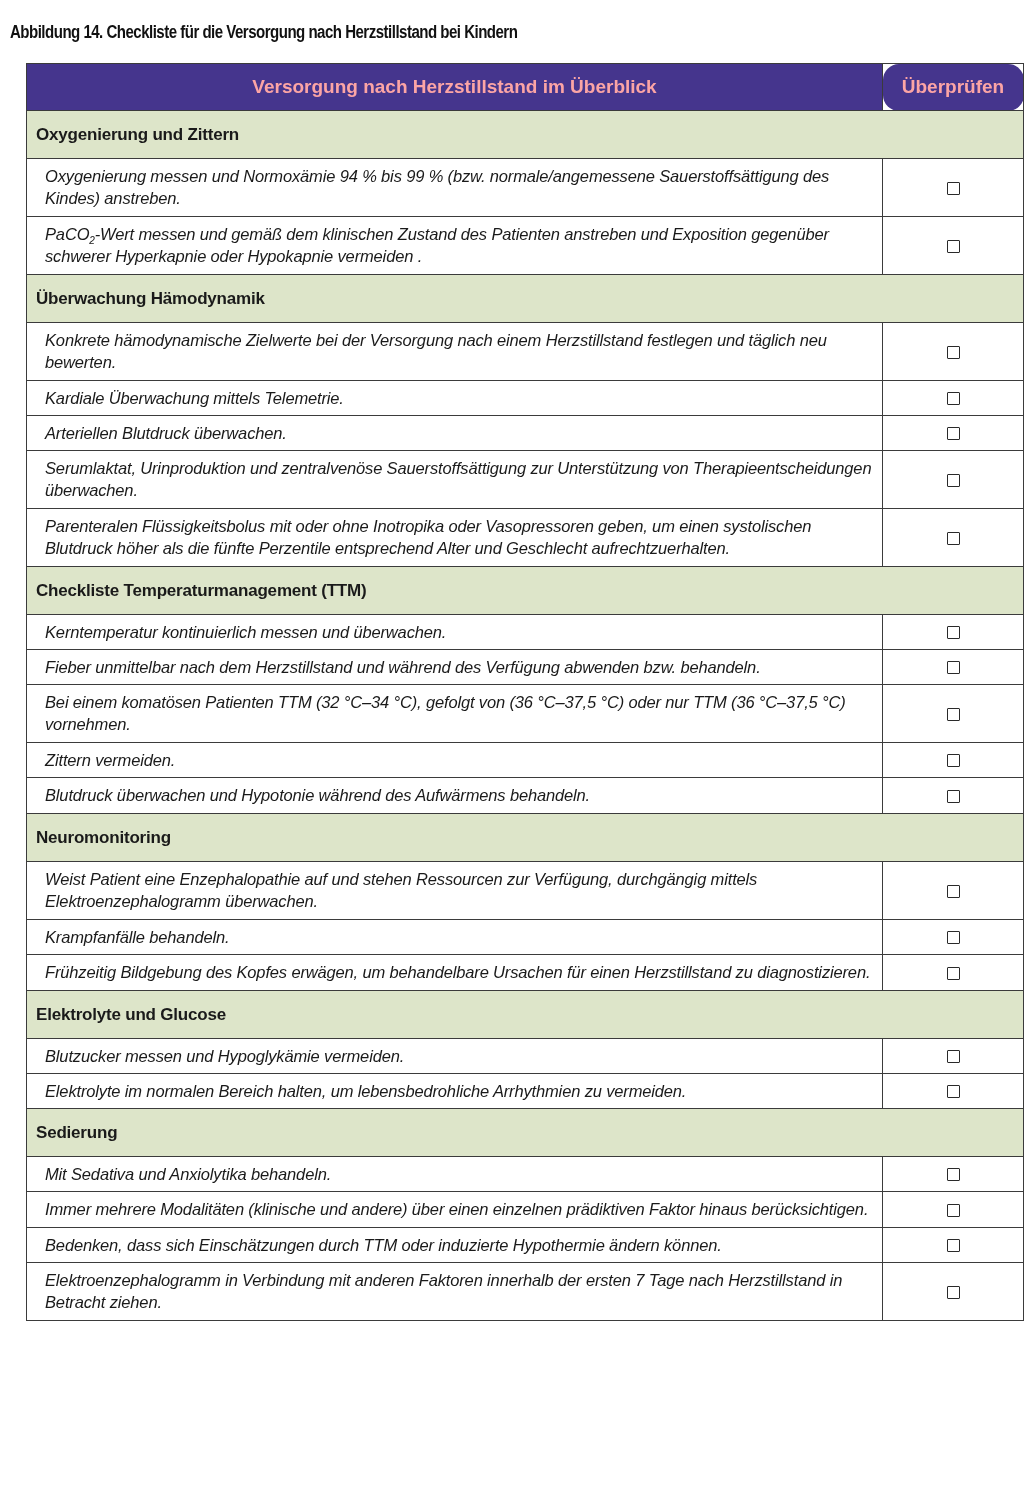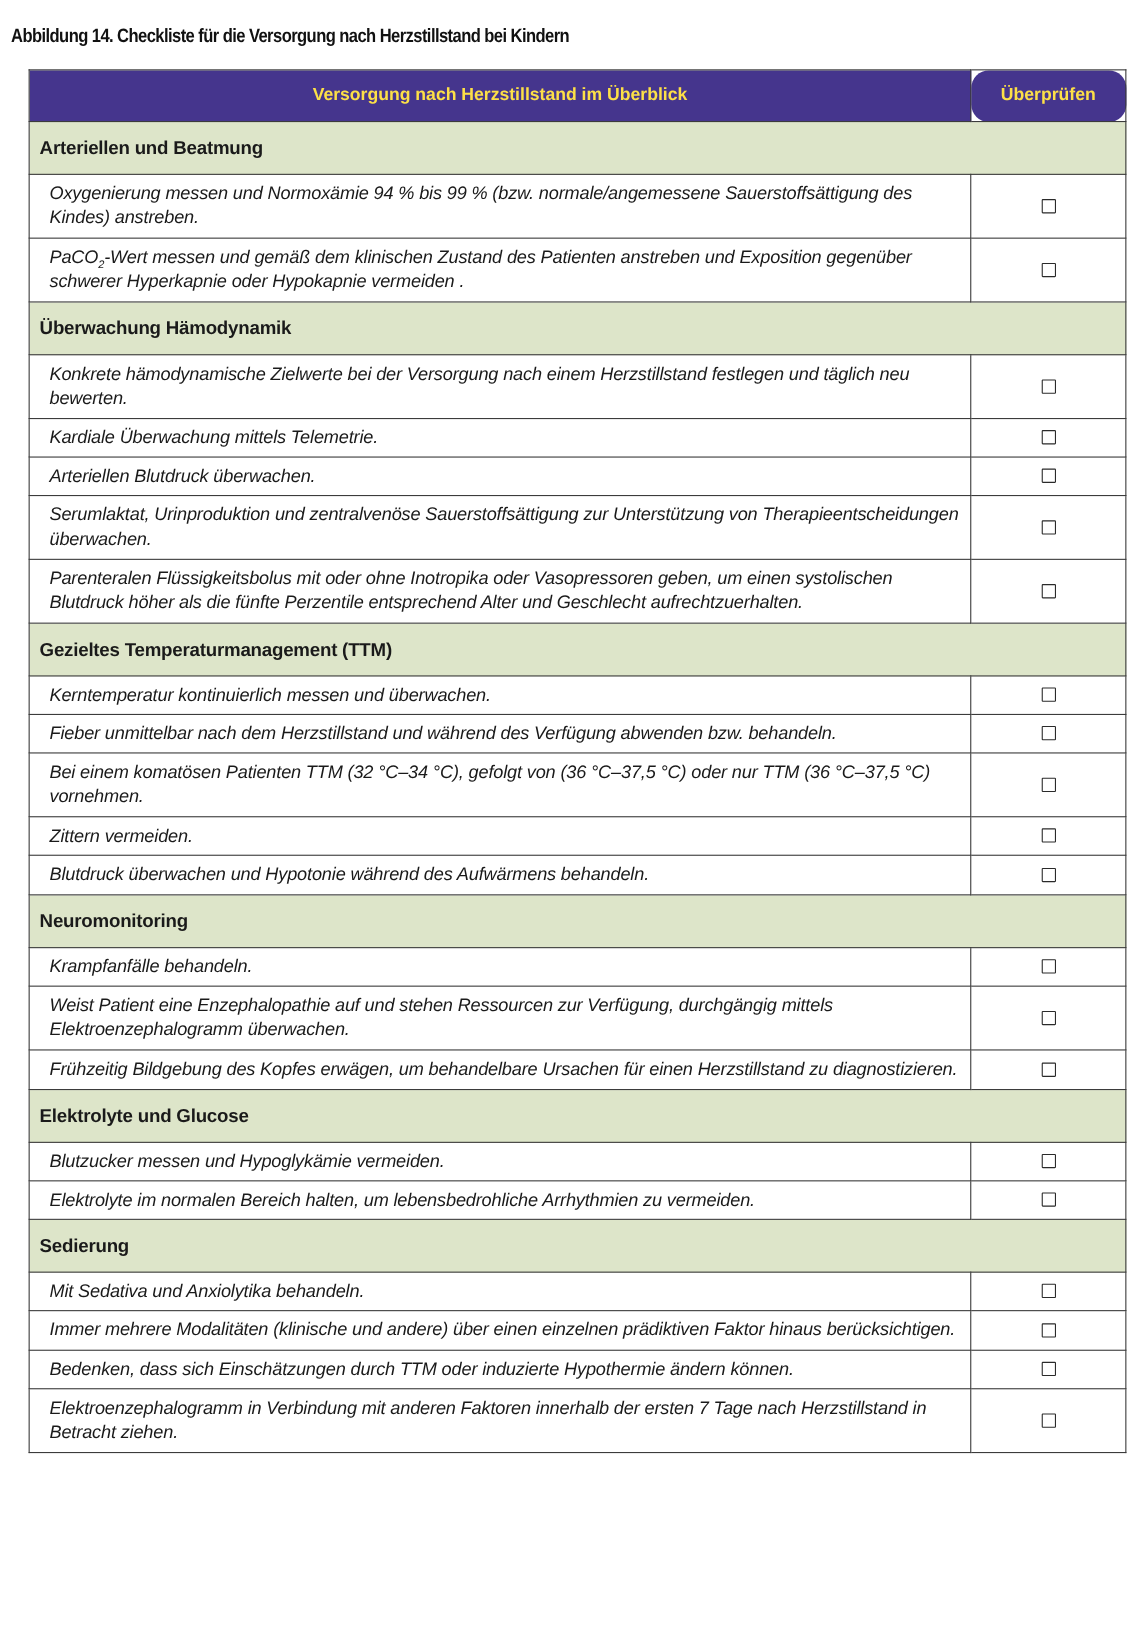--- a/index.html
+++ b/index.html
@@ -2,21 +2,21 @@
 <html><head>
 <meta charset="utf-8">
 <style>
   html, body { margin: 0; padding: 0; background: #ffffff; }
   body { width: 1032px; height: 1486px; position: relative; overflow: hidden; font-family: "Liberation Sans", sans-serif; color: #1a1a1a; }
   .caption { position: absolute; left: 10px; top: 22px; font-family: "Liberation Sans", sans-serif; font-weight: bold; font-size: 17.5px; letter-spacing: -0.6px; transform: scaleX(0.86); transform-origin: left center; color: #111; white-space: nowrap; }
   table.check { position: absolute; left: 26px; top: 63px; width: 997px; border-collapse: collapse; table-layout: fixed; }
   table.check td, table.check th { border: 1.5px solid #3b3b3b; }
   col.c1 { width: 856px; }
   col.c2 { width: 141px; }
-  th { background: #45358d; color: #fde047; font-weight: bold; font-size: 16px; height: 46px; padding: 0; text-align: center; border-color: #45358d; }
+  th { background: #45358d; color: #fca5a5; font-weight: bold; font-size: 19px; height: 46px; padding: 0; text-align: center; border-color: #45358d; }
   th.h2 { border-left: 1px solid #b9b3d8; border-radius: 16px; }
   tr.sec td { background: #dde5c9; font-weight: bold; font-size: 17px; height: 47px; padding: 0 0 0 9px; letter-spacing: -0.2px; }
   tr.item td.txt { font-size: 16.5px; line-height: 22px; padding: 6px 8px 7px 18px; letter-spacing: -0.15px; background: #fff; font-style: italic; }
   tr.item.one td.txt { height: 23px; padding-top: 5px; padding-bottom: 6px; margin-left: 48px; }
   tr.item td.box { text-align: center; vertical-align: middle; background: #fff; }
   .cb { display: inline-block; width: 11px; height: 11px; border: 1.6px solid #2a2a2a; border-radius: 1px; background: #fff; cursor: pointer; vertical-align: middle; }
   sub { font-size: 10px; line-height: 0; }
 </style>
 </head>
 <body>
@@ -29,21 +29,21 @@
       <col class="c2">
     </colgroup>
   <thead>
     <tr>
       <th>Versorgung nach Herzstillstand im Überblick</th>
       <th class="h2">Überprüfen</th>
     </tr>
   </thead>
   <tbody id="tbody">
       <tr class="sec">
-        <td colspan="2">Arteriellen und Beatmung</td>
+        <td colspan="2">Oxygenierung und Zittern</td>
       </tr>
       <tr class="item">
         <td class="txt">Oxygenierung messen und Normoxämie 94 % bis 99 % (bzw. normale/angemessene Sauerstoffsättigung des Kindes) anstreben.</td>
         <td class="box"><span class="cb" role="checkbox" aria-checked="false"></span></td>
       </tr>
       <tr class="item">
         <td class="txt"><span>PaCO</span><sub>2</sub><span>-Wert messen und gemäß dem klinischen Zustand des Patienten anstreben und Exposition gegenüber schwerer Hyperkapnie oder Hypokapnie vermeiden .</span></td>
         <td class="box"><span class="cb" role="checkbox" aria-checked="false"></span></td>
       </tr>
       <tr class="sec">
@@ -63,21 +63,21 @@
       </tr>
       <tr class="item">
         <td class="txt">Serumlaktat, Urinproduktion und zentralvenöse Sauerstoffsättigung zur Unterstützung von Therapieentscheidungen überwachen.</td>
         <td class="box"><span class="cb" role="checkbox" aria-checked="false"></span></td>
       </tr>
       <tr class="item">
         <td class="txt">Parenteralen Flüssigkeitsbolus mit oder ohne Inotropika oder Vasopressoren geben, um einen systolischen Blutdruck höher als die fünfte Perzentile entsprechend Alter und Geschlecht aufrechtzuerhalten.</td>
         <td class="box"><span class="cb" role="checkbox" aria-checked="false"></span></td>
       </tr>
       <tr class="sec">
-        <td colspan="2">Gezieltes Temperaturmanagement (TTM)</td>
+        <td colspan="2">Checkliste Temperaturmanagement (TTM)</td>
       </tr>
       <tr class="item one">
         <td class="txt">Kerntemperatur kontinuierlich messen und überwachen.</td>
         <td class="box"><span class="cb" role="checkbox" aria-checked="false"></span></td>
       </tr>
       <tr class="item one">
         <td class="txt">Fieber unmittelbar nach dem Herzstillstand und während des Verfügung abwenden bzw. behandeln.</td>
         <td class="box"><span class="cb" role="checkbox" aria-checked="false"></span></td>
       </tr>
       <tr class="item">
@@ -88,26 +88,26 @@
         <td class="txt">Zittern vermeiden.</td>
         <td class="box"><span class="cb" role="checkbox" aria-checked="false"></span></td>
       </tr>
       <tr class="item">
         <td class="txt">Blutdruck überwachen und Hypotonie während des Aufwärmens behandeln.</td>
         <td class="box"><span class="cb" role="checkbox" aria-checked="false"></span></td>
       </tr>
       <tr class="sec">
         <td colspan="2">Neuromonitoring</td>
       </tr>
+      <tr class="item">
+        <td class="txt">Weist Patient eine Enzephalopathie auf und stehen Ressourcen zur Verfügung, durchgängig mittels Elektroenzephalogramm überwachen.</td>
+        <td class="box"><span class="cb" role="checkbox" aria-checked="false"></span></td>
+      </tr>
       <tr class="item one">
         <td class="txt">Krampfanfälle behandeln.</td>
-        <td class="box"><span class="cb" role="checkbox" aria-checked="false"></span></td>
-      </tr>
-      <tr class="item">
-        <td class="txt">Weist Patient eine Enzephalopathie auf und stehen Ressourcen zur Verfügung, durchgängig mittels Elektroenzephalogramm überwachen.</td>
         <td class="box"><span class="cb" role="checkbox" aria-checked="false"></span></td>
       </tr>
       <tr class="item">
         <td class="txt">Frühzeitig Bildgebung des Kopfes erwägen, um behandelbare Ursachen für einen Herzstillstand zu diagnostizieren.</td>
         <td class="box"><span class="cb" role="checkbox" aria-checked="false"></span></td>
       </tr>
       <tr class="sec">
         <td colspan="2">Elektrolyte und Glucose</td>
       </tr>
       <tr class="item one">

